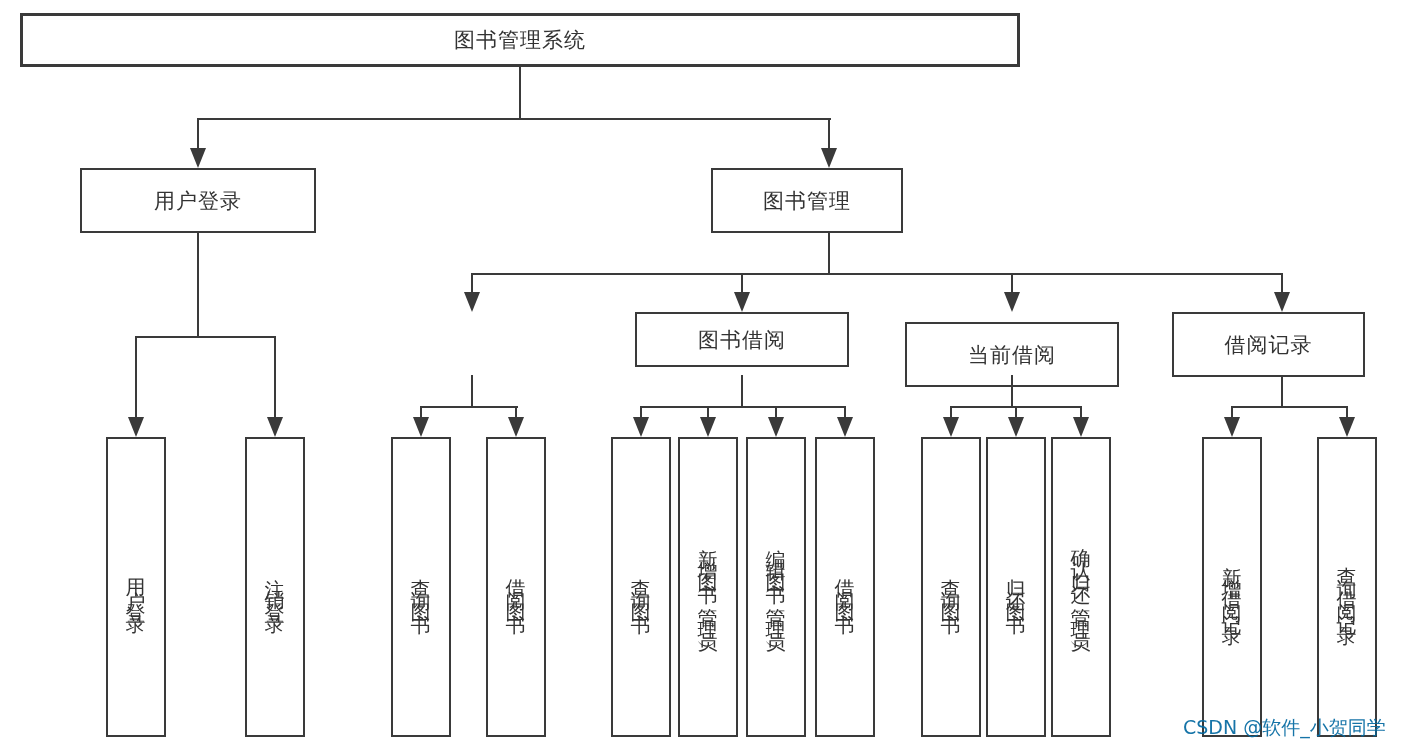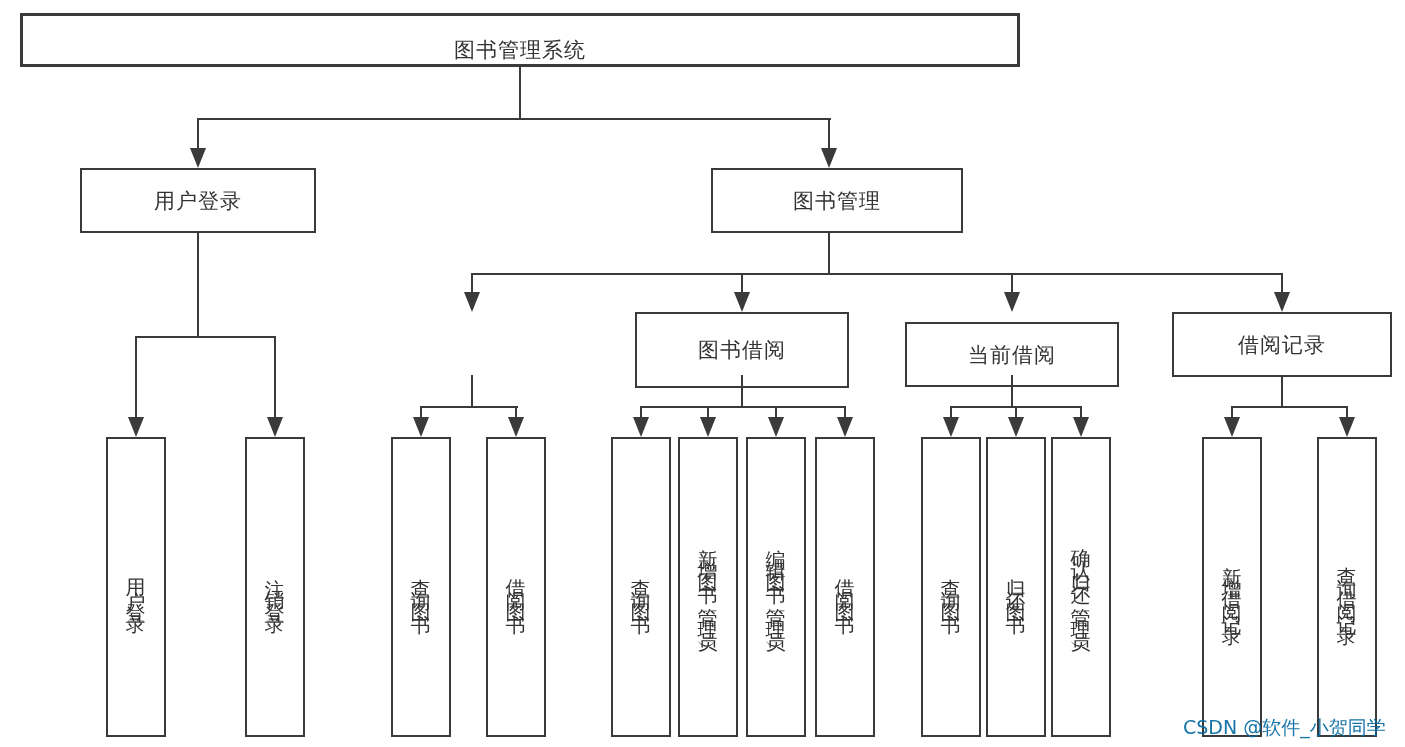--- a/index.html
+++ b/index.html
@@ -16,21 +16,21 @@
     box-sizing: border-box;
     border: 2px solid #3a3a3a;
     background: #ffffff;
     display: flex;
     align-items: center;
     justify-content: center;
     font-size: 21px;
     color: #333333;
     letter-spacing: 1px;
   }
-  .node.root { border-width: 3px; align-items: flex-end; }
+  .node.root { border-width: 3px; }
   .leaf {
     position: absolute;
     box-sizing: border-box;
     width: 60px;
     height: 300px;
     border: 2px solid #3a3a3a;
     background: #ffffff;
     display: flex;
     align-items: center;
     justify-content: center;
@@ -75,21 +75,21 @@
   <div class="line" style="left:519px; top:65px; width:2px; height:53px;"></div>
   <div class="line" style="left:198px; top:118px; width:633px; height:2px;"></div>
   <div class="line" style="left:197px; top:118px; width:2px; height:34px;"></div>
   <div class="arrow" style="left:190px; top:148px;"></div>
   <div class="line" style="left:828px; top:118px; width:2px; height:34px;"></div>
   <div class="arrow" style="left:821px; top:148px;"></div>
 
   <div class="node" style="left:80px; top:168px; width:236px; height:65px;">
     <span>用户登录</span>
   </div>
-  <div class="node" style="left:711px; top:168px; width:252px; height:65px;">
+  <div class="node" style="left:711px; top:168px; width:192px; height:65px;">
     <span>图书管理</span>
   </div>
 
   <div class="line" style="left:197px; top:231px; width:2px; height:106px;"></div>
   <div class="line" style="left:135px; top:336px; width:141px; height:2px;"></div>
   <div class="line" style="left:135px; top:336px; width:2px; height:84px;"></div>
   <div class="arrow" style="left:128px; top:417px;"></div>
   <div class="line" style="left:274px; top:336px; width:2px; height:84px;"></div>
   <div class="arrow" style="left:267px; top:417px;"></div>
 
@@ -97,27 +97,27 @@
   <div class="line" style="left:471px; top:273px; width:812px; height:2px;"></div>
   <div class="line" style="left:471px; top:273px; width:2px; height:22px;"></div>
   <div class="arrow" style="left:464px; top:292px;"></div>
   <div class="line" style="left:741px; top:273px; width:2px; height:22px;"></div>
   <div class="arrow" style="left:734px; top:292px;"></div>
   <div class="line" style="left:1011px; top:273px; width:2px; height:22px;"></div>
   <div class="arrow" style="left:1004px; top:292px;"></div>
   <div class="line" style="left:1281px; top:273px; width:2px; height:22px;"></div>
   <div class="arrow" style="left:1274px; top:292px;"></div>
 
-  <div class="node" style="left:635px; top:312px; width:214px; height:76px;">
+  <div class="node" style="left:635px; top:312px; width:214px; height:55px;">
     <span>图书借阅</span>
   </div>
   <div class="node" style="left:905px; top:312px; width:214px; height:65px;margin-top:10px;">
     <span>当前借阅</span>
   </div>
-  <div class="node" style="left:1172px; top:312px; width:220px; height:65px;">
+  <div class="node" style="left:1172px; top:312px; width:193px; height:65px;">
     <span>借阅记录</span>
   </div>
 
   <div class="line" style="left:471px; top:375px; width:2px; height:33px;"></div>
   <div class="line" style="left:420px; top:406px; width:98px; height:2px;"></div>
   <div class="line" style="left:420px; top:406px; width:2px; height:14px;"></div>
   <div class="arrow" style="left:413px; top:417px;"></div>
   <div class="line" style="left:515px; top:406px; width:2px; height:14px;"></div>
   <div class="arrow" style="left:508px; top:417px;"></div>
 

